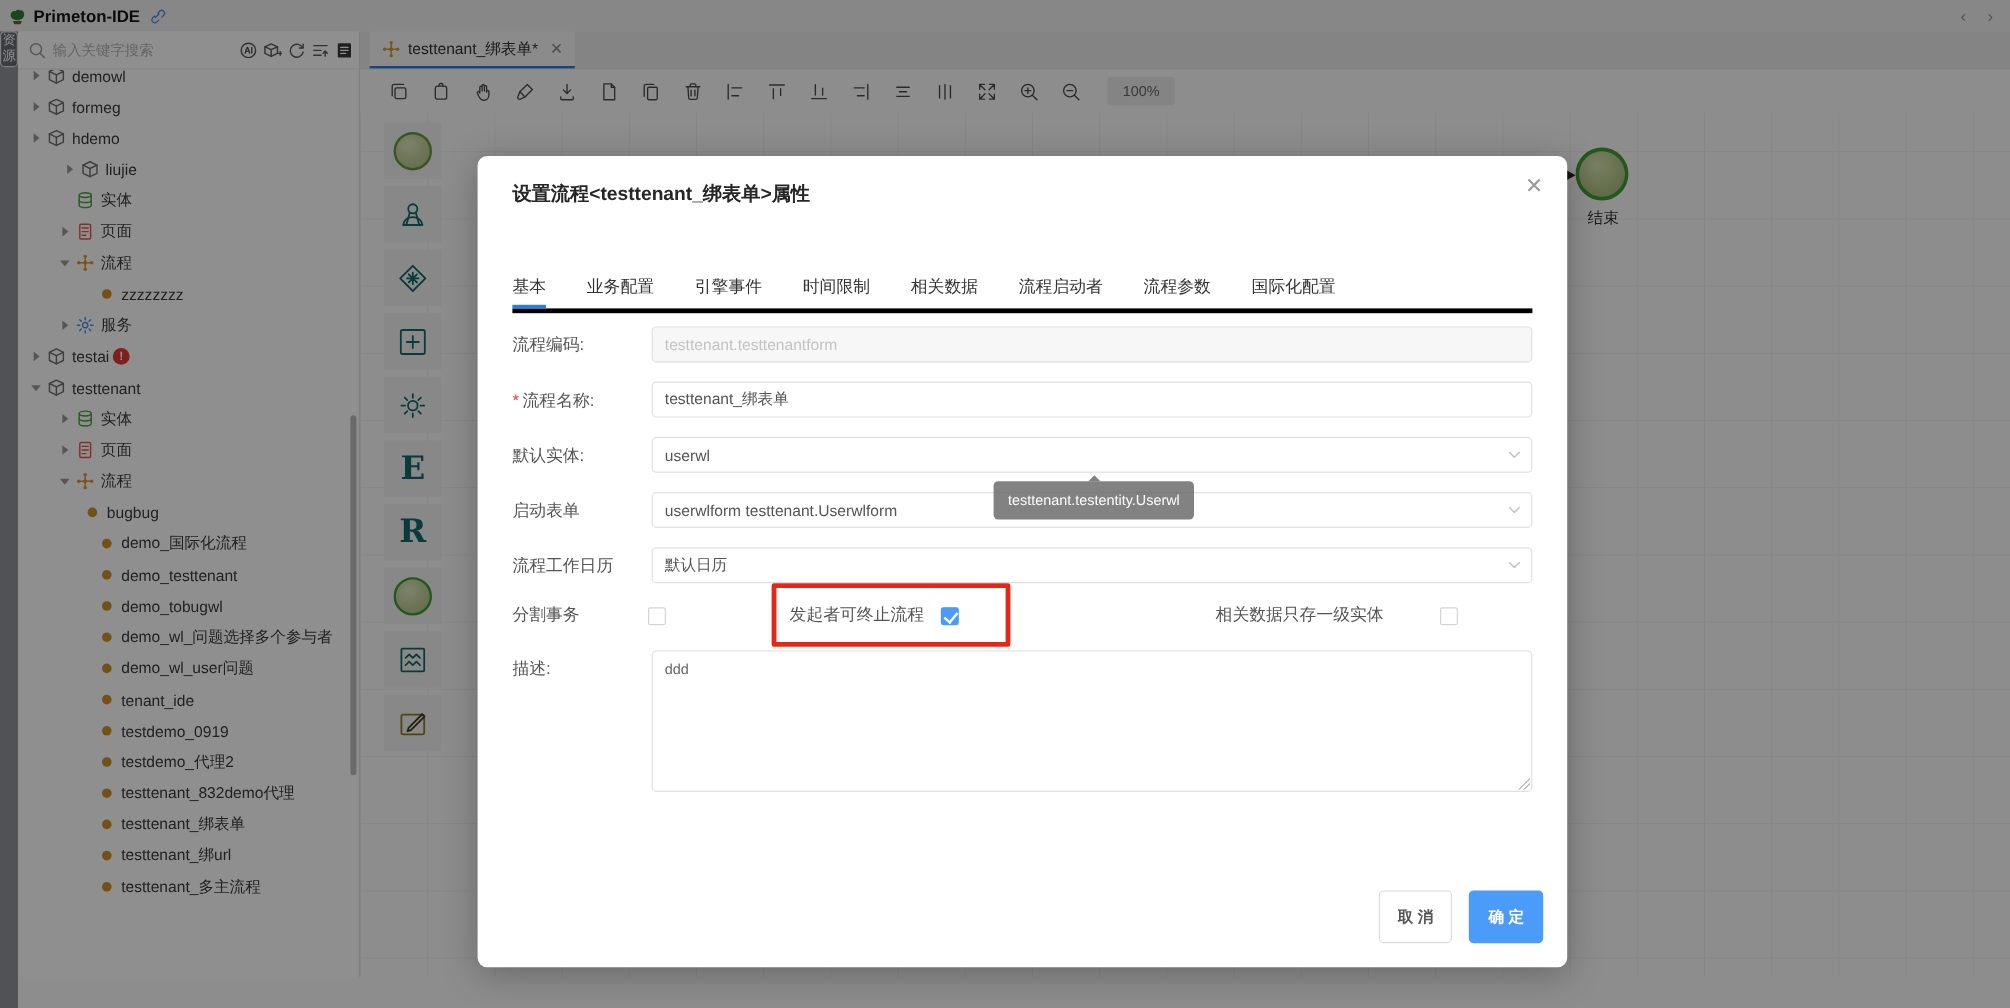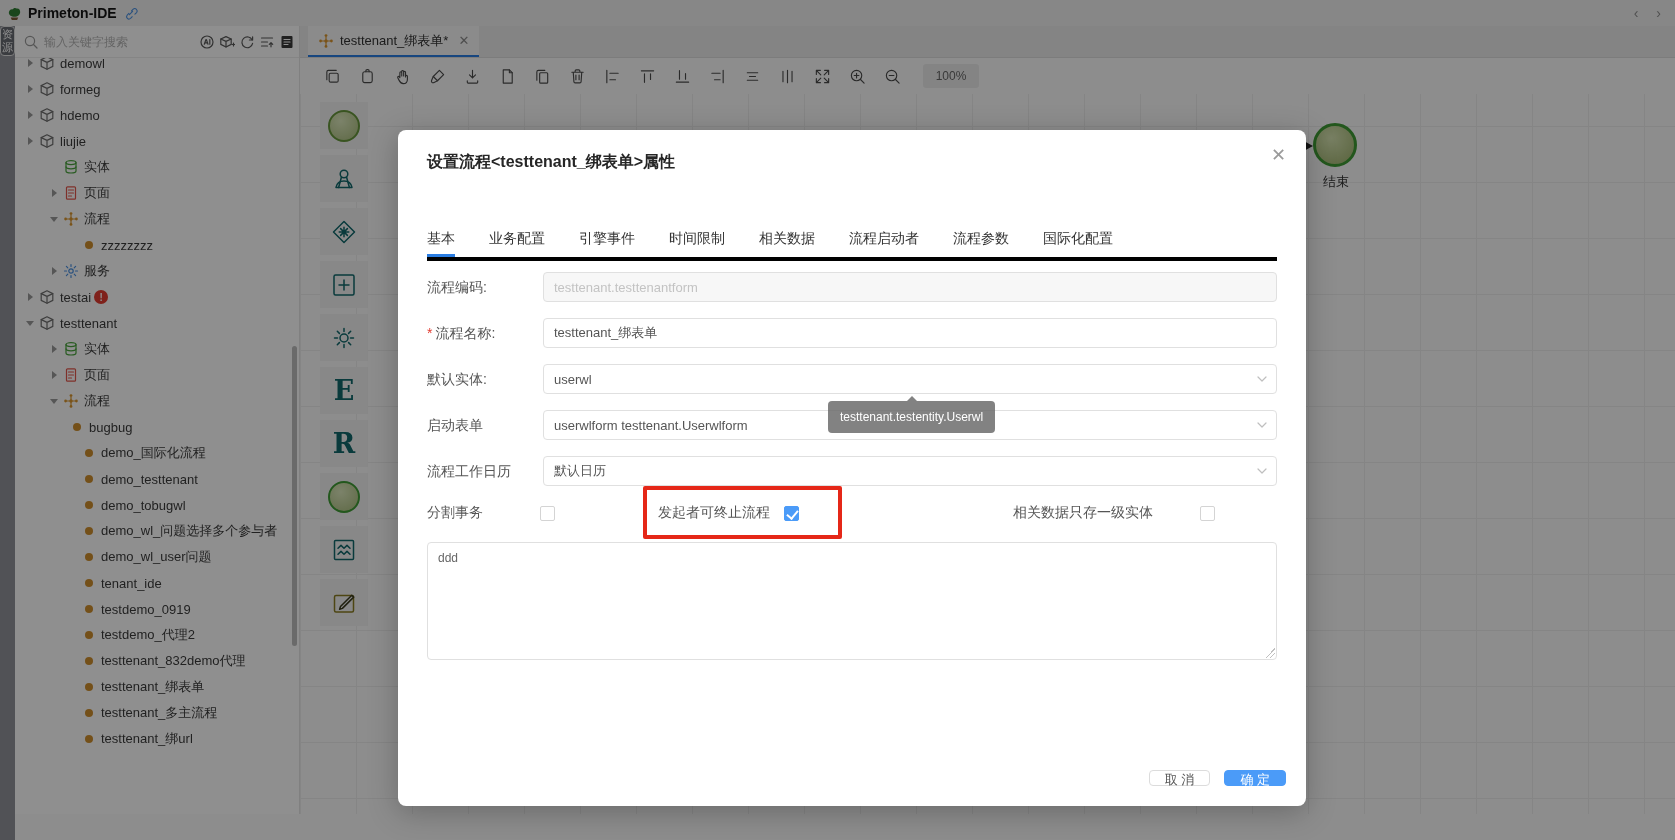--- a/index.html
+++ b/index.html
@@ -107,21 +107,21 @@
     border-right:2px solid #fff; border-bottom:2px solid #fff; transform:rotate(40deg); }
   .mtextarea { width:100%; height:118px; border:1px solid #e0e0e0; border-radius:4px; font-size:12px; color:#666; padding:8px 10px;
     resize:none; outline:none; font-family:"Liberation Sans",sans-serif; }
   .resize-grip { position:absolute; right:2px; bottom:2px; width:10px; height:10px;
     background:linear-gradient(135deg, transparent 0 50%, #c0c0c0 50% 57%, transparent 57% 72%, #c0c0c0 72% 79%, transparent 79%); }
   .m-tooltip { position:absolute; left:430px; top:271px; background:rgba(103,103,103,0.82); color:#fff; font-size:12px;
     padding:9px 12px; border-radius:4px; white-space:nowrap; }
   .m-tooltip .tt-arrow { position:absolute; left:50%; top:-5px; margin-left:-5px;
     border-left:5px solid transparent; border-right:5px solid transparent; border-bottom:5px solid rgba(103,103,103,0.82); }
   .m-footer { position:absolute; right:20px; bottom:20px; display:flex; gap:14px; }
-  .btn { height:16px; padding:0 15px; border-radius:4px; font-size:13px; cursor:pointer; }
+  .btn { height:44px; padding:0 15px; border-radius:4px; font-size:13px; cursor:pointer;font-weight:bold; }
   .btn.cancel { background:#fff; border:1px solid #dcdcdc; color:#555; }
   .btn.ok { background:#4b9bf8; border:1px solid #4b9bf8; color:#fff; }
   .red-box { position:absolute; left:643px; top:486px; width:199px; height:53px; border:4px solid #e52718; border-radius:2px; z-index:70; pointer-events:none; }
 </style>
 </head>
 <body>
 
 <div id="app">
 
   <div class="titlebar">
@@ -212,21 +212,21 @@
         <div class="trow" style="padding-left: 8px;">
           <span class="arr r"></span>
           <span class="icn c-pkg">
             <svg viewBox="0 0 16 16">
               <path d="M8 1.8 13.8 4.6v6.8L8 14.2 2.2 11.4V4.6z"></path>
               <path d="M2.2 4.6 8 7.4l5.8-2.8M8 7.4v6.8"></path>
             </svg>
           </span>
           <span>hdemo</span>
         </div>
-        <div class="trow" style="padding-left: 8px;">
+        <div class="trow" style="padding-left: 8px; margin-left: 28px;">
           <span class="arr r"></span>
           <span class="icn c-pkg">
             <svg viewBox="0 0 16 16">
               <path d="M8 1.8 13.8 4.6v6.8L8 14.2 2.2 11.4V4.6z"></path>
               <path d="M2.2 4.6 8 7.4l5.8-2.8M8 7.4v6.8"></path>
             </svg>
           </span>
           <span>liujie</span>
         </div>
         <div class="trow" style="padding-left: 32px;">
@@ -386,26 +386,26 @@
           <span>testtenant_832demo代理</span>
         </div>
         <div class="trow" style="padding-left: 54px;">
           <span class="arr"></span>
           <span class="dot"></span>
           <span>testtenant_绑表单</span>
         </div>
         <div class="trow" style="padding-left: 54px;">
           <span class="arr"></span>
           <span class="dot"></span>
+          <span>testtenant_绑url</span>
+        </div>
+        <div class="trow" style="padding-left: 54px;">
+          <span class="arr"></span>
+          <span class="dot"></span>
           <span>testtenant_多主流程</span>
-        </div>
-        <div class="trow" style="padding-left: 54px;">
-          <span class="arr"></span>
-          <span class="dot"></span>
-          <span>testtenant_绑url</span>
         </div>
       </div>
     <div class="sb-scroll"></div>
   </div>
 
   <div class="main">
     <div class="tabbar">
       <div class="tab">
         <span class="flowicn icn">
             <svg viewBox="0 0 16 16" stroke-width="1.1">
@@ -711,20 +711,21 @@
         <span class="cblabel">发起者可终止流程</span>
         <span class="cbox checked" id="cb-term"></span>
       </div>
       <div class="cbgroup" style="left:586px;">
         <span class="cblabel">相关数据只存一级实体</span>
         <span class="cbox" style="margin-left:47px;" id="cb-rel"></span>
       </div>
     </div>
 
     <div class="mrow" style="top:412px; height:118px;">
+      <div class="mlabel">描述:</div>
       <div class="mfield">
         <textarea class="mtextarea" style="">ddd</textarea>
         <span class="resize-grip"></span>
       </div>
     </div>
 
     <div class="m-footer">
       <button class="btn cancel">取 消</button>
       <button class="btn ok">确 定</button>
     </div>

